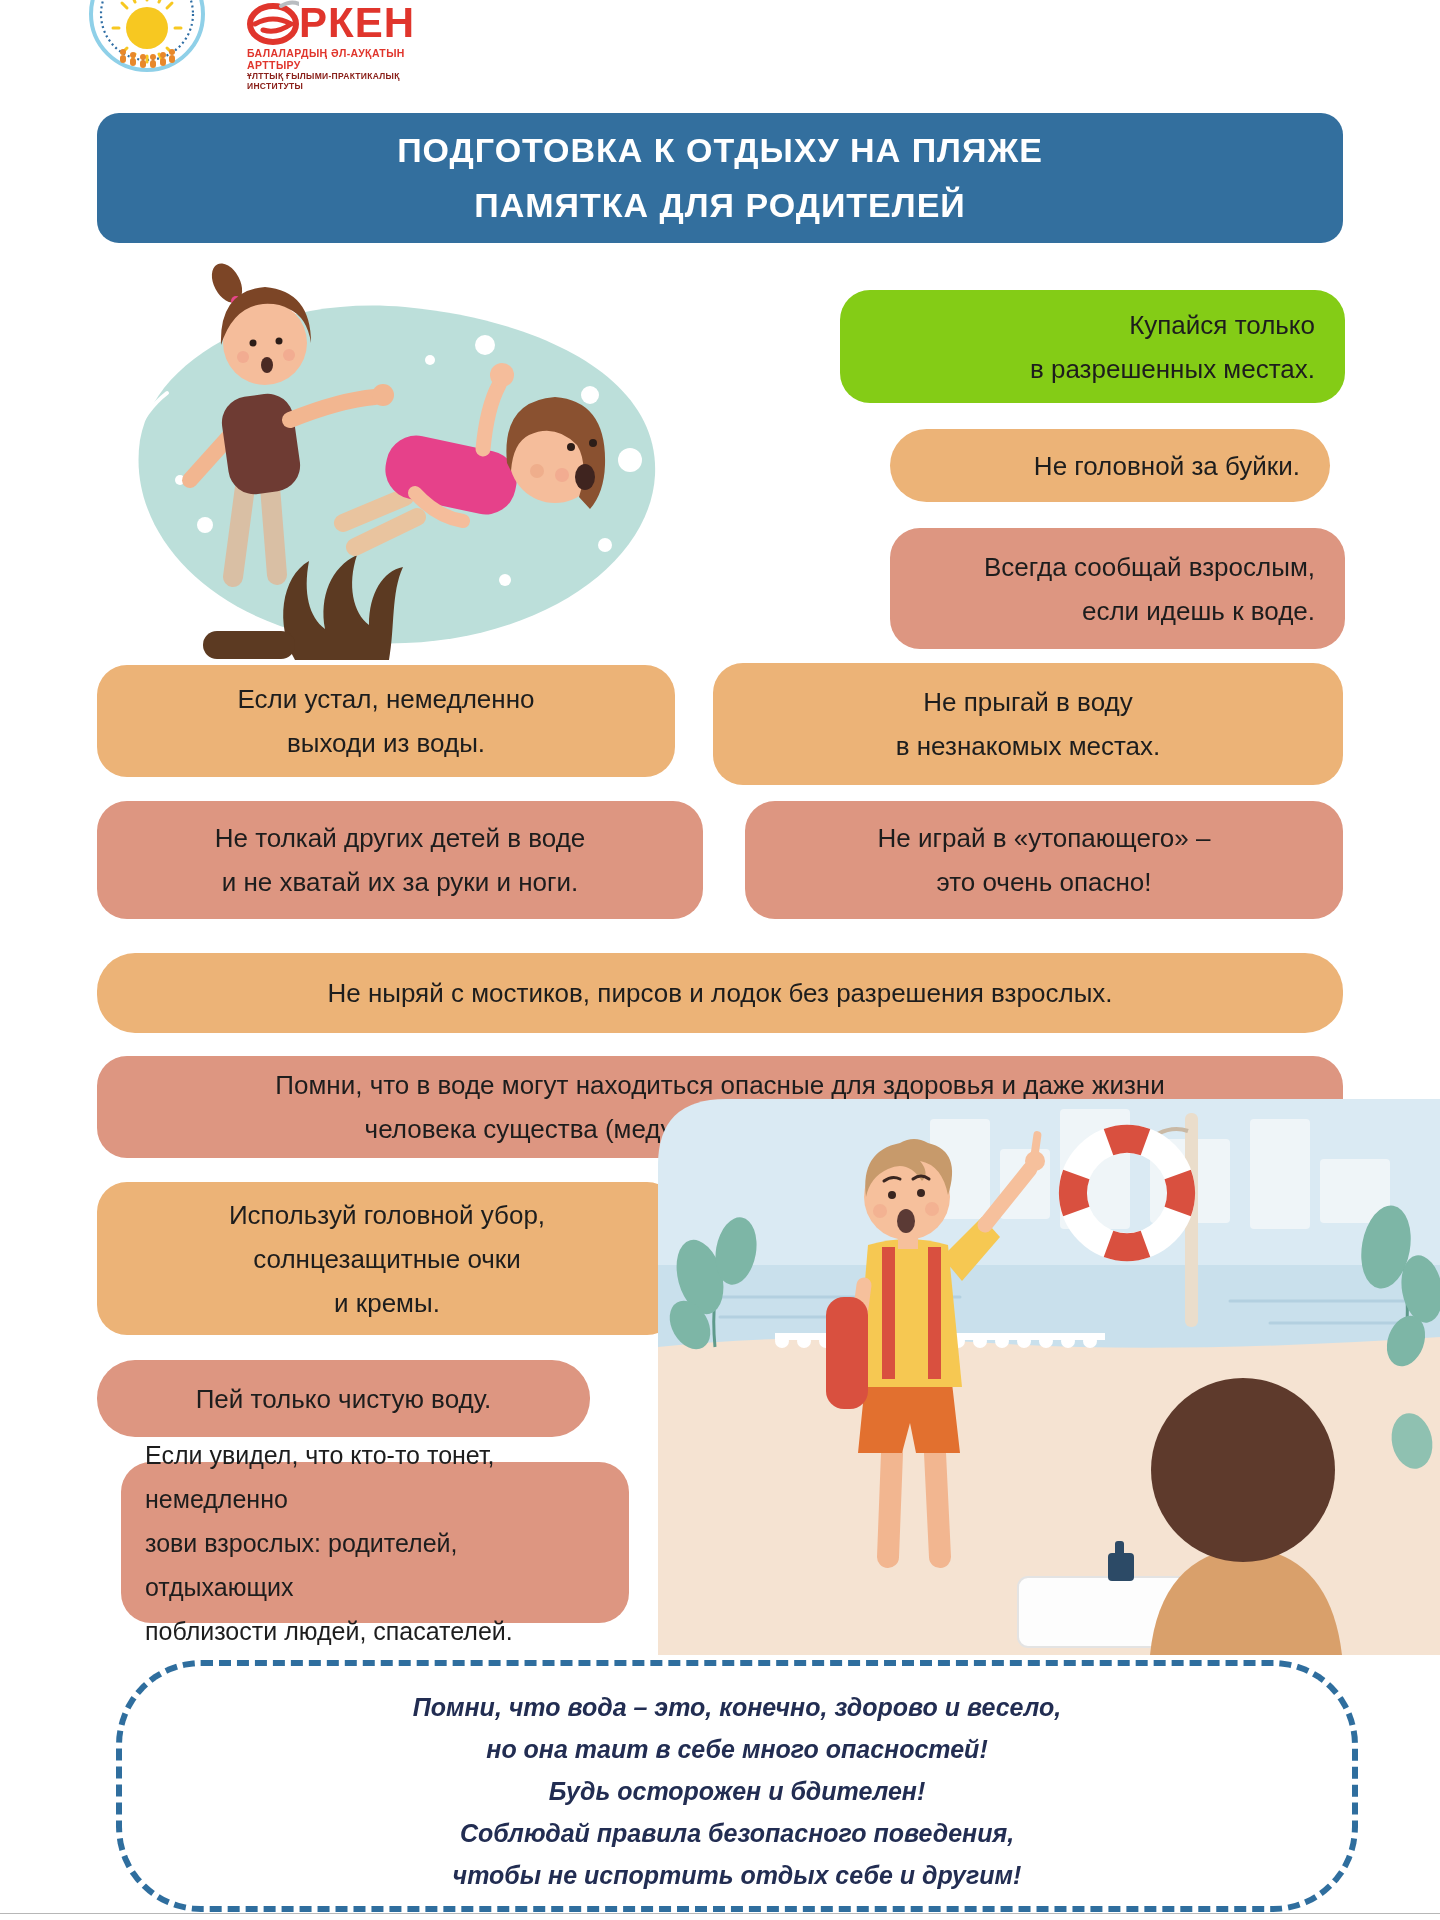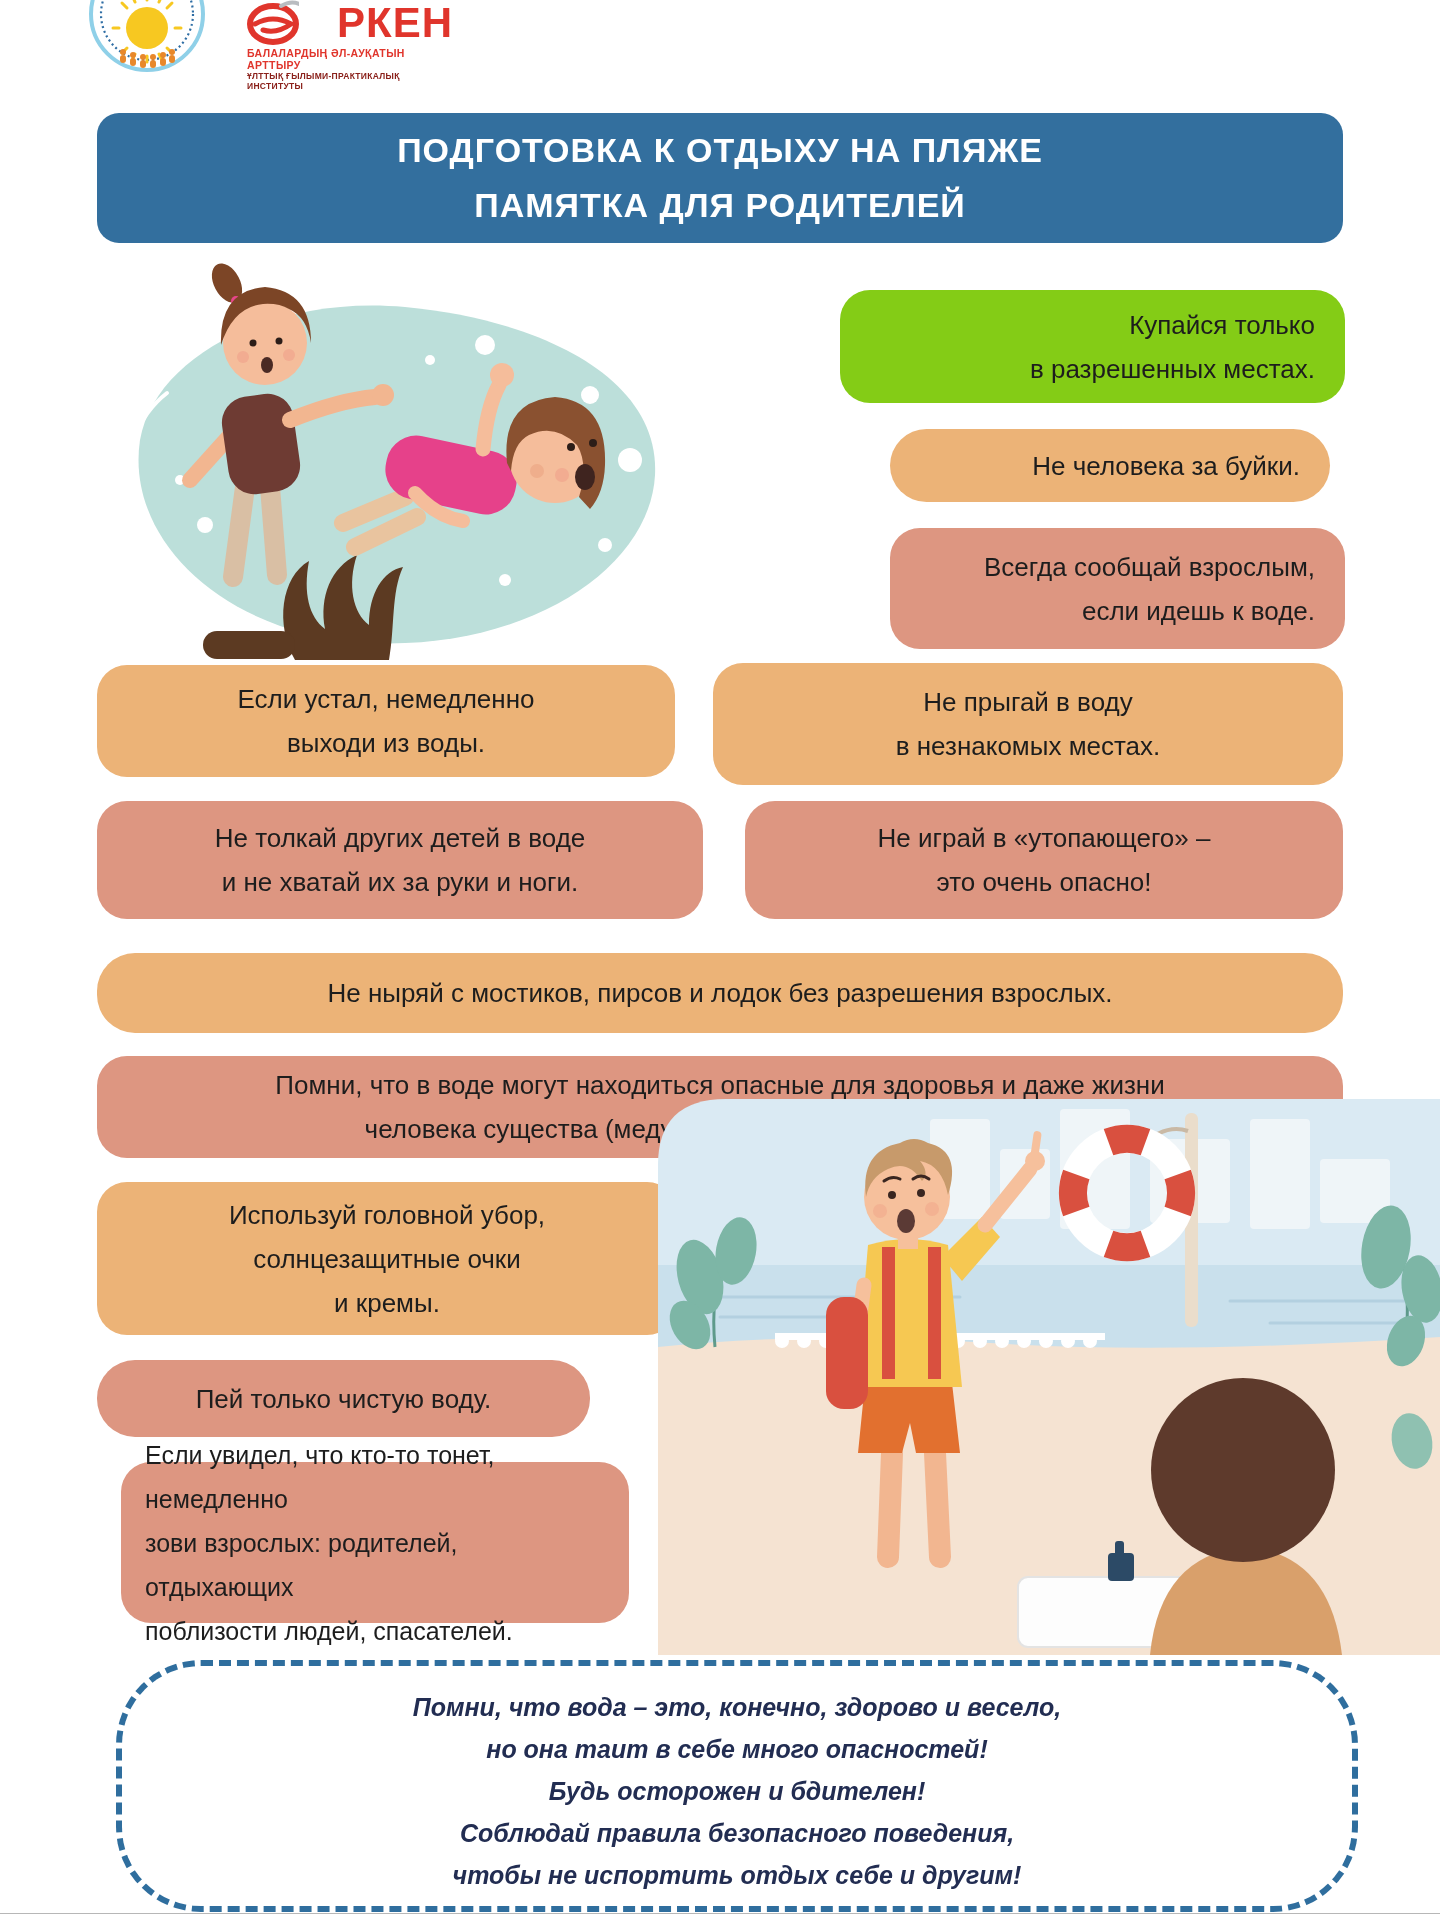--- a/index.html
+++ b/index.html
@@ -8,21 +8,21 @@
 
   
   .banner{position:absolute;left:97px;top:113px;width:1246px;height:130px;
           border-radius:22px;display:flex;flex-direction:column;align-items:center;
           justify-content:center;color:#ffffff;font-weight:bold;font-size:34px;
           line-height:55px;letter-spacing:1px;text-align:center;}
 
   
   .emblem{position:absolute;left:87px;top:-48px;width:120px;height:120px;}
   .orken{position:absolute;left:247px;top:0px;width:210px;}
-  .orken-row{display:flex;align-items:center;height:46px;gap:38px;}
+  .orken-row{display:flex;align-items:center;height:46px;}
   .orken-name{color:#e0352c;font-weight:bold;font-size:42px;letter-spacing:1px;line-height:46px;}
   .orken-sub1{color:#e0352c;font-weight:bold;font-size:10.5px;letter-spacing:.4px;margin-top:1px;}
   .orken-sub2{color:#8a201a;font-weight:bold;font-size:8.5px;letter-spacing:.3px;}
 
   
   .card{position:absolute;box-sizing:border-box;display:flex;flex-direction:column;
         justify-content:center;font-size:26px;line-height:44px;color:#1d1d1d;
         border-radius:30px;}
   .card span{display:block;}
   .align-right{align-items:flex-end;text-align:right;padding:0 30px;}
@@ -153,21 +153,21 @@
       <circle cx="477" cy="250" r="7" fill="#f0a08a" opacity="0.6"></circle>
     </g>
   </svg>
 
   <div class="card align-right" style="left: 840px; top: 290px; width: 505px; height: 113px; background-color: #84cc16;">
     <span>Купайся только</span>
     <span>в разрешенных местах.</span>
   </div>
 
   <div class="card align-right pill" style="left: 890px; top: 429px; width: 440px; height: 73px; background-color: rgb(236, 179, 119);">
-    <span>Не человека за буйки.</span>
+    <span>Не головной за буйки.</span>
   </div>
 
   <div class="card align-right" style="left: 890px; top: 528px; width: 455px; height: 121px; background-color: rgb(221, 150, 129);">
     <span>Всегда сообщай взрослым,</span>
     <span>если идешь к воде.</span>
   </div>
 
   <div class="card align-center" style="left: 97px; top: 665px; width: 578px; height: 112px; background-color: rgb(236, 179, 119);">
     <span>Если устал, немедленно</span>
     <span>выходи из воды.</span>

